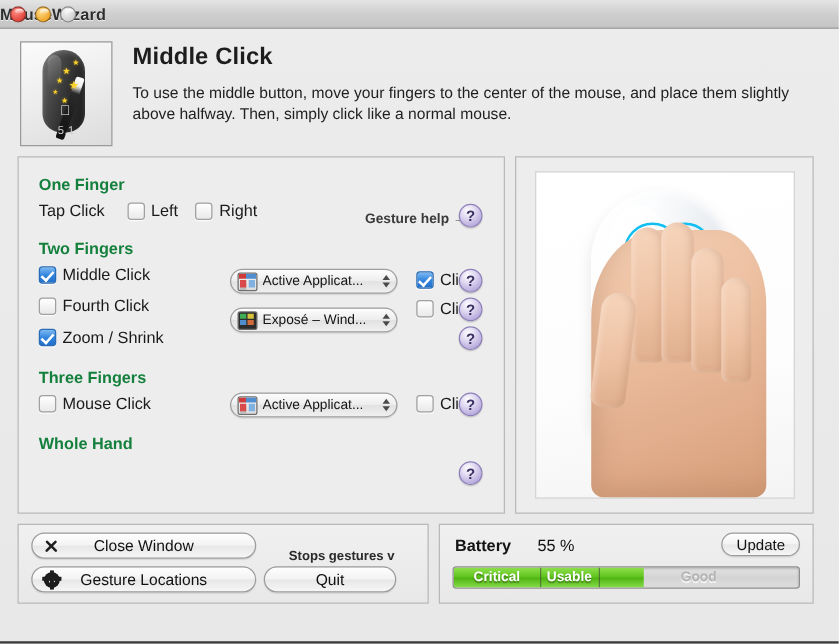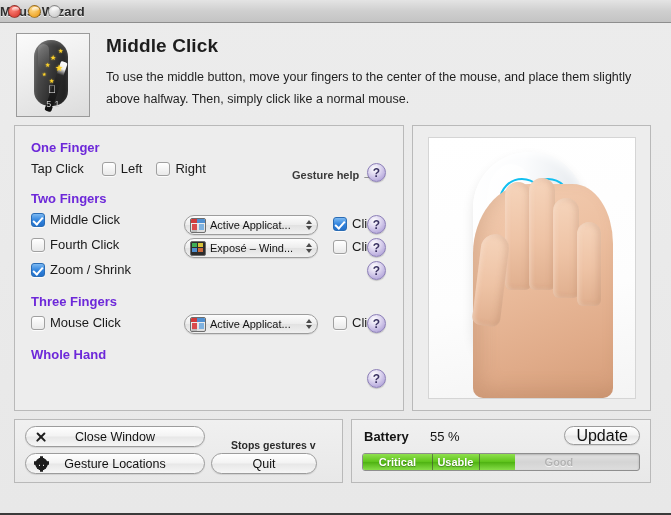--- a/index.html
+++ b/index.html
@@ -97,21 +97,21 @@
     border-radius: 2px;
   }
   .star{ position:absolute; color:#ffd42a; line-height:1; text-shadow:0 0 2px rgba(255,212,42,.8); }
 
   .header-text { padding-top: 2px; }
   .head-title {
     font-size: 19px; font-weight: bold; color: #1d1d1d;
     margin: 0 0 9px 0; letter-spacing: .1px;
   }
   .head-desc {
-    font-size: 12.5px; color: #1f1f1f; line-height: 22px;
+    font-size: 12.5px; color: #1f1f1f; line-height: 17px;
     max-width: 545px; margin: 0;
   }
 
   
   .panels {
     display: flex;
     gap: 8px;
     padding: 0 14px;
     height: 286px;
     box-sizing: border-box;
@@ -120,21 +120,21 @@
     background: #ffffff;
     border: 1px solid #b9b9b9;
     box-sizing: border-box;
   }
   .panel.left { width: 390px; position: relative; background:#ededed; }
   .panel.right { width: 239px; position: relative; background:#ededed; display:flex; align-items:center; justify-content:center;}
 
   .left-inner { position: absolute; inset: 0; padding: 14px 0 0 0; }
 
   .grp-title {
-    font-size: 13px; font-weight: bold; color: #6d28d9;
+    font-size: 13px; font-weight: bold; color: #15803d;
     padding-left: 16px;
   }
   .row { display: flex; align-items: center; height: 23px; padding-left: 16px; position: relative;}
   .row-label { font-size: 13px; color: #1a1a1a; }
 
   .cb {
     width: 14px; height: 14px; border-radius: 3px;
     box-sizing: border-box; flex: 0 0 auto; position: relative;
     background: linear-gradient(180deg,#ffffff 0%, #e9e9e9 100%);
     border: 1px solid #a0a0a0;
@@ -318,21 +318,21 @@
     white-space: nowrap;
   }
 
   .battery-title { position:absolute; left:12px; top:9px; font-size:13px; font-weight:bold; color:#131313; }
   .battery-pct   { position:absolute; left:78px; top:9px; font-size:13px; color:#131313; }
   .update-btn {
     position:absolute; right:10px; top:6px;
     height: 19px; border-radius: 10px; padding: 0 11px;
     background: linear-gradient(180deg,#fefefe 0%, #f3f3f3 48%, #e7e7e7 52%, #f6f6f6 100%);
     border:1px solid #9c9c9c; box-sizing:border-box;
-    font-size: 16px; color:#111;
+    font-size: 12px; color:#111;
     display:flex; align-items:center; justify-content:center;
     box-shadow: 0 1px 1px rgba(0,0,0,.10);
   }
   .batt-track {
     position: absolute; left: 10px; right: 10px; top: 33px; height: 18px;
     border: 1px solid #8e8e8e; border-radius: 3px;
     background: linear-gradient(180deg,#e4e4e4 0%, #d4d4d4 50%, #dddddd 100%);
     box-sizing: border-box;
     overflow: hidden;
     box-shadow: inset 0 1px 2px rgba(0,0,0,.22);
@@ -424,21 +424,21 @@
         <div class="clickbox" style="left:318px;top:90px;">
           <span class="cb on"></span>
           <span class="cb-label">Click</span>
         </div>
         <div class="helpbtn" style="left:352px;top:89px;">?</div>
 
         <div class="row" style="margin-top:2px;">
           <span class="cb"></span>
           <span class="cb-label">Fourth Click</span>
         </div>
-        <div class="popup" style="left:169px;top:112px;">
+        <div class="popup" style="left:169px;top:120px;">
           <span class="popup-icon expose"></span>
           <span class="popup-text">Exposé – Wind...</span>
           <span class="popup-arrows">
               <i class="up"></i>
               <i class="dn"></i>
             </span>
         </div>
         <div class="clickbox" style="left:318px;top:113px;">
           <span class="cb"></span>
           <span class="cb-label">Click</span>

